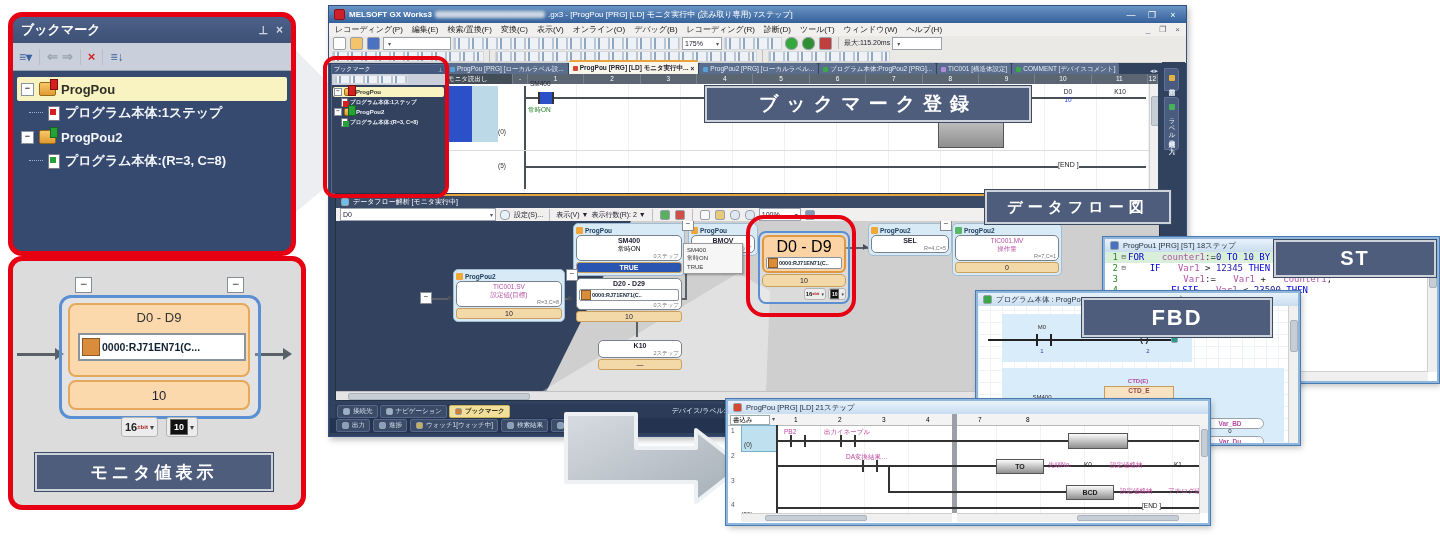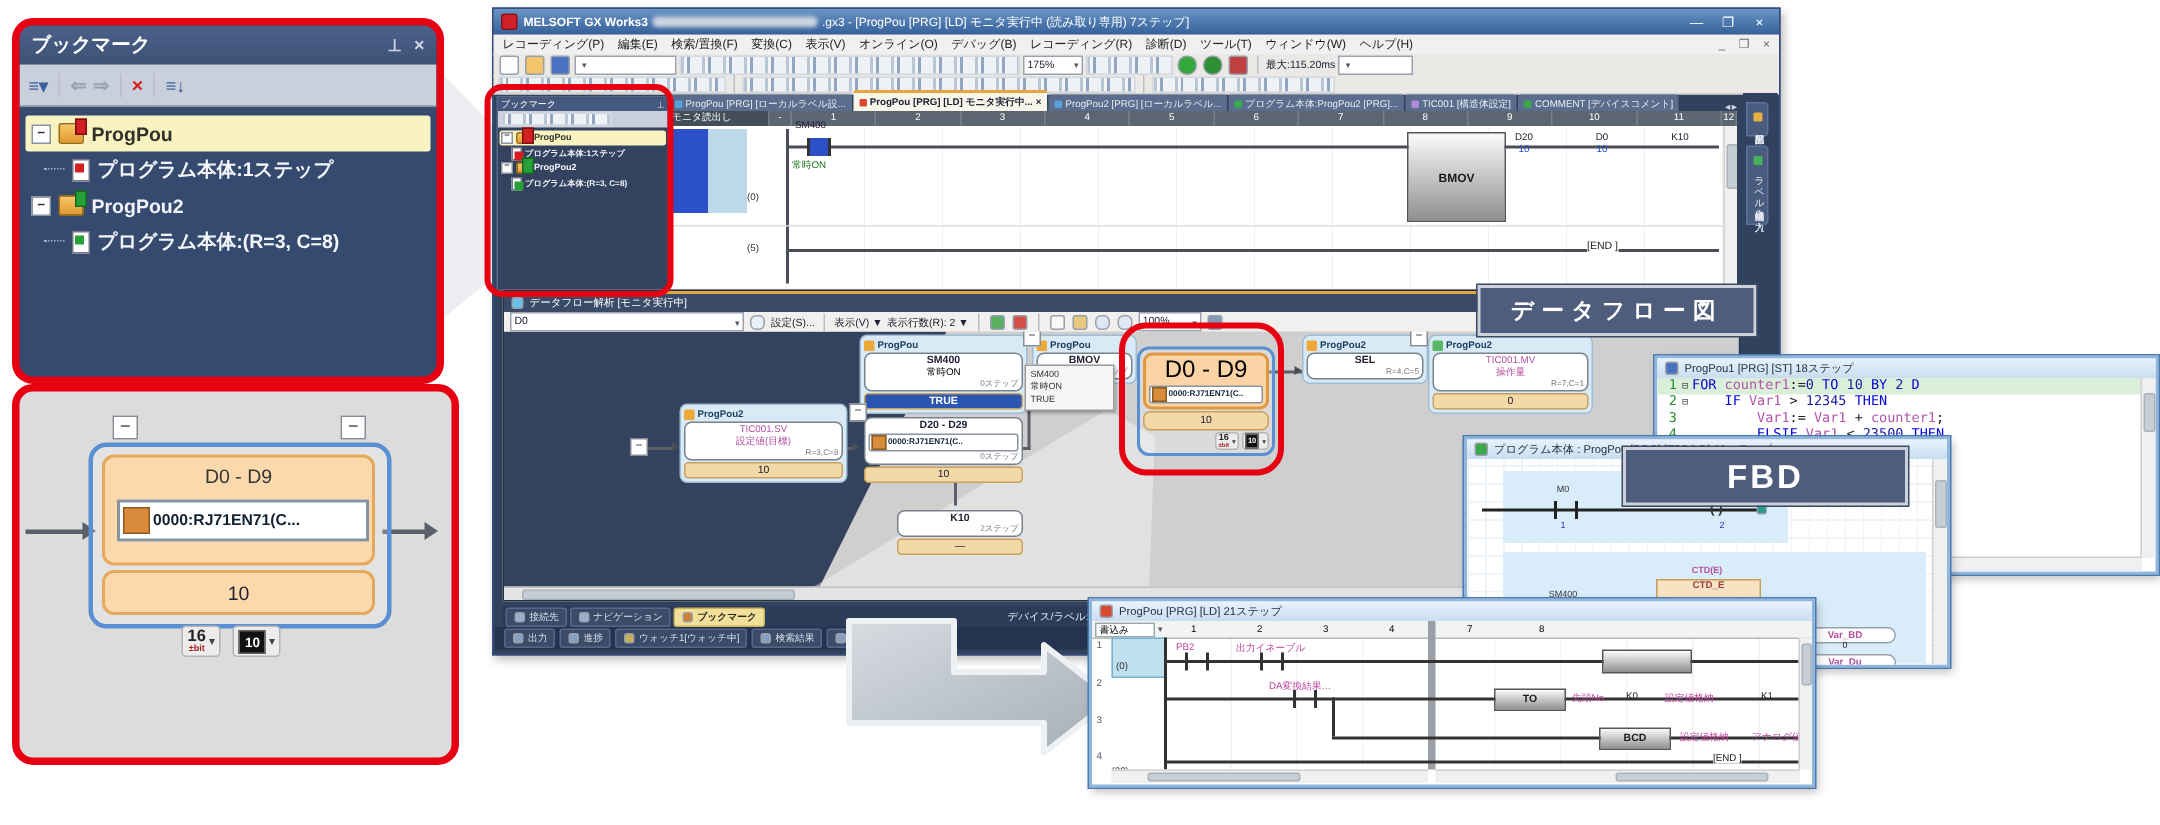--- a/index.html
+++ b/index.html
@@ -43,21 +43,21 @@
   .gi.green::after{background:#28a038;border-color:#0f6a1c;}
   .di{position:relative;width:10px;height:13px;background:#fff;border:1px solid #778;flex:none;}
   .di::after{content:"";position:absolute;left:1px;top:2px;width:6px;height:6px;background:#d42020;}
   .di.green::after{background:#28a038;}
   .cbtn{margin:14px auto 0 auto;width:212px;height:34px;background:#4e5d7c;border:2px solid #fff;
         color:#fff;font-size:17px;font-weight:bold;letter-spacing:4px;display:flex;align-items:center;justify-content:center;}
   
   .c2{background:#dcdcdc;}
   .fmtchip{display:inline-flex;align-items:center;background:#ececec;border:1px solid #b5b5b5;border-radius:3px;padding:1px 3px;gap:2px;}
   .fmtchip .dd{font-size:8px;color:#444;}
-  .bit16{display:flex;flex-direction:column;align-items:center;line-height:1;}
+  .bit16{display:flex;flex-direction:row;align-items:center;line-height:1;}
   .bit16 .a{font-size:11px;font-weight:bold;color:#222;}
   .bit16 .b{font-size:6px;color:#a22;font-weight:bold;}
   .radix{background:#111;color:#fff;font-size:9px;font-weight:bold;padding:2px 3px;border:1px solid #666;}
   
   .mainwin{position:absolute;left:328px;top:5px;width:857px;height:430px;background:#31425f;
            border:1px solid #35507c;box-shadow:2px 3px 6px rgba(0,0,0,.25);z-index:2;}
   .mw-title{position:absolute;left:0;top:0;right:0;height:17px;background:linear-gradient(#6a94c4,#35619b);
             display:flex;align-items:center;color:#fff;font-size:8px;padding:0 4px;gap:3px;}
   .mw-ctrl{color:#fff;font-size:9px;width:18px;text-align:center;}
   .blurblk{width:110px;height:7px;background:#cdd6e2;border-radius:3px;filter:blur(1.5px);}
@@ -125,21 +125,21 @@
   .sb-h{position:absolute;background:#f0f0f0;border-top:1px solid #d0d0d0;}
   .thumb{position:absolute;background:#c6cdd4;border:1px solid #aab2bb;border-radius:2px;}
   
   .st-body{position:absolute;left:0;top:13px;right:9px;bottom:9px;background:#fff;overflow:hidden;
            font-family:"DejaVu Sans Mono",monospace;font-size:9px;}
   .st-line{display:flex;height:11px;line-height:11px;white-space:pre;}
   .st-line.hl{background:#d9efd9;}
   .st-gutter{width:13px;text-align:right;color:#2a8a2a;flex:none;padding-right:1px;}
   .st-fold{width:9px;flex:none;text-align:center;color:#555;font-size:7px;}
   .tk-kw{color:#0000dd;}
-  .tk-id{color:#b455aa;}
+  .tk-id{color:#b455aa;margin-left:12px;}
   .tk-nm{color:#1a1aa6;}
   .tk-pl{color:#222;}
   
   .fbd-canvas{position:absolute;left:0;top:13px;right:9px;bottom:0;background:#fff;overflow:hidden;
       background-image:repeating-linear-gradient(0deg,#eef3f8 0 1px,transparent 1px 12px),
                        repeating-linear-gradient(90deg,#eef3f8 0 1px,transparent 1px 12px);}
   .ws{position:absolute;background:#d8ecfa;}
   .pill{position:absolute;background:#fff;border:1px solid #98a0aa;border-radius:6px;height:9px;line-height:9px;
         text-align:center;font-size:6.5px;color:#b44fa0;font-weight:bold;}
   .pinlbl{position:absolute;font-size:6px;color:#444;}
@@ -550,20 +550,23 @@
           <span class="ti" style="background:#48b058;"></span>
           <span>ラベル候補絞込み入力</span>
         </div>
     </div>
   </div>
 
   <div class="redring abs" style="left:323px;top:56px;width:118px;height:134px;border-radius:12px;z-index:3;"></div>
 
   <div class="redring abs" style="left:746px;top:215px;width:102px;height:94px;border-radius:18px;z-index:3;"></div>
 
+  <div class="badge bigbadge" style="left:705px;top:86px;width:322px;height:32px;font-size:19px;letter-spacing:8px;z-index:3;">
+    <span>ブックマーク登録</span>
+  </div>
 
   <div class="badge bigbadge" style="left:985px;top:190px;width:182px;height:30px;font-size:15px;letter-spacing:5px;z-index:3;">
     <span>データフロー図</span>
   </div>
 
   <div class="fwin" style="left:1103px;top:237px;width:332px;height:142px;z-index:4;">
     <div class="fwin-title">
       <span class="chip" style="width:7px;height:7px;background:#4a72c0;"></span>
       <span>ProgPou1 [PRG] [ST] 18ステップ</span>
     </div>
@@ -572,20 +575,23 @@
         <div class="st-line"><span class="st-gutter">2</span><span class="st-fold">⊟</span><span class="tk-pl">    </span><span class="tk-kw">IF</span><span class="tk-pl"> </span><span class="tk-id">Var1</span><span class="tk-pl"> &gt; </span><span class="tk-nm">12345</span><span class="tk-kw"> THEN</span></div>
         <div class="st-line"><span class="st-gutter">3</span><span class="st-fold"> </span><span class="tk-pl">        </span><span class="tk-id">Var1</span><span class="tk-pl">:= </span><span class="tk-id">Var1</span><span class="tk-pl"> + </span><span class="tk-id">counter1</span><span class="tk-pl">;</span></div>
         <div class="st-line"><span class="st-gutter">4</span><span class="st-fold"> </span><span class="tk-pl">        </span><span class="tk-kw">ELSIF</span><span class="tk-pl"> </span><span class="tk-id">Var1</span><span class="tk-pl"> &lt; </span><span class="tk-nm">23500</span><span class="tk-kw"> THEN</span></div>
       </div>
     <div class="sb-v" style="right:0;top:13px;bottom:9px;width:9px;">
         <div class="thumb" style="left:1px;top:10px;width:6px;height:24px;"></div>
       </div>
     <div class="sb-h" style="left:0;bottom:0;right:9px;height:9px;">
         <div class="thumb" style="left:6px;top:1px;width:60px;height:5px;"></div>
       </div>
+  </div>
+  <div class="badge bigbadge" style="left:1274px;top:240px;width:158px;height:33px;font-size:20px;letter-spacing:2px;z-index:5;">
+    <span>ST</span>
   </div>
 
   <div class="fwin" style="left:976px;top:291px;width:320px;height:150px;z-index:6;">
     <div class="fwin-title">
       <span class="chip" style="width:7px;height:7px;background:#38a848;"></span>
       <span>プログラム本体 : ProgPou [PRG] [FBD/LD] 60ステップ</span>
     </div>
     <div class="fbd-canvas">
       <div class="ws" style="left:24px;top:8px;width:190px;height:48px;"></div>
       <div class="ws" style="left:24px;top:62px;width:282px;height:74px;"></div>
@@ -778,15 +784,18 @@
             <span class="b">±bit</span>
           </span>
         <span class="dd">▾</span>
       </span>
       <span class="fmtchip">
         <span class="radix">10</span>
         <span class="dd">▾</span>
       </span>
     </div>
 
+    <div class="abs badge" style="left:22px;top:192px;width:234px;height:34px;font-size:17px;letter-spacing:4px;">
+      <span>モニタ値表示</span>
+    </div>
   </div>
 
 </div>
 
 </body></html>

